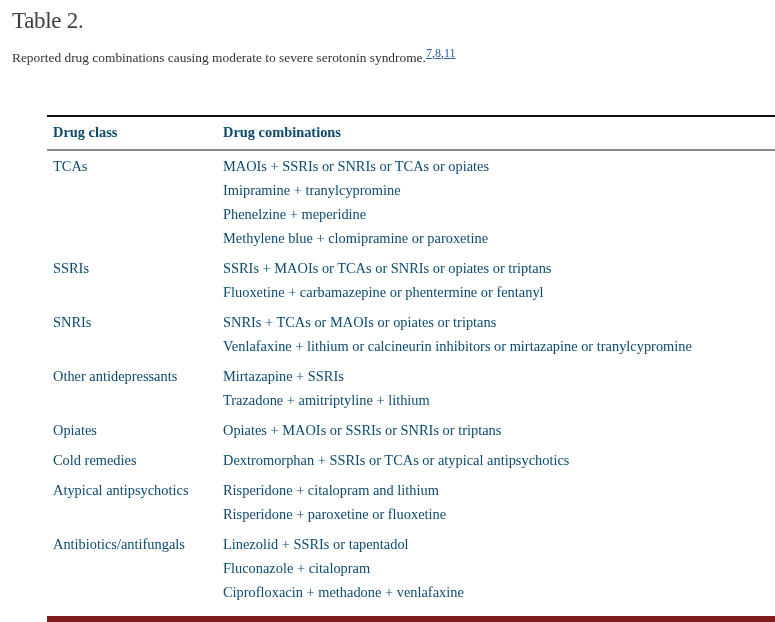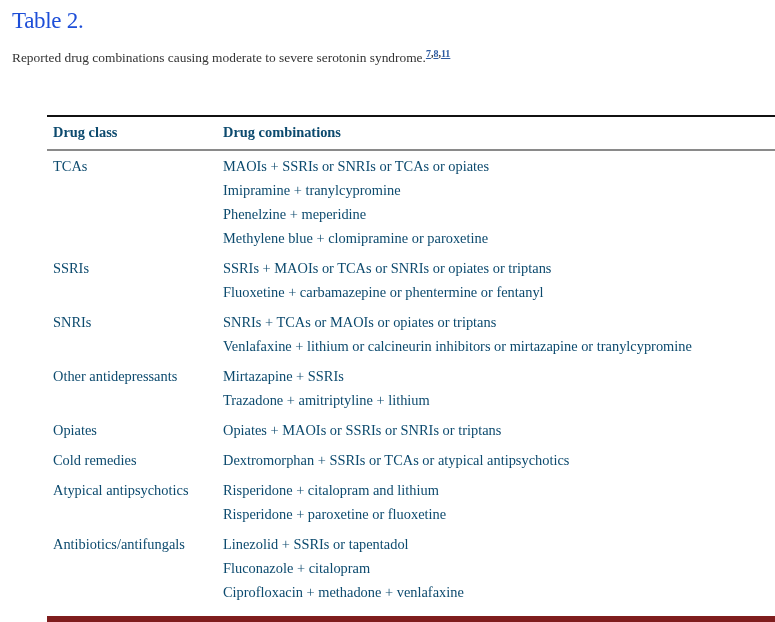--- a/index.html
+++ b/index.html
@@ -13,39 +13,38 @@
     body {
       font-family: "DejaVu Serif", "Liberation Serif", serif;
       color: #222222;
       position: relative;
     }
     .title {
       position: absolute;
       left: 12px;
       top: 8px;
       font-size: 21px;
-      color: #1d4ed8;
+      color: #404040;
       letter-spacing: -0.3px;
       font-family: "Liberation Serif", "DejaVu Serif", serif;
       font-size: 23px;
     }
     .caption {
       position: absolute;
       left: 12px;
       top: 50px;
       font-size: 12.5px;
       color: #333333;
       font-family: "Liberation Serif", "DejaVu Serif", serif;
       font-size: 13.4px;
     }
     .caption sup {
-      font-size: 10px;
+      font-size: 12px;
       vertical-align: 5px;
       line-height: 0;
-      font-weight: bold;
     }
     .caption sup a {
       color: #2c5aa0;
       text-decoration: underline;
     }
     .table-wrap {
       position: absolute;
       left: 12px;
       top: 115px;
       width: 740px;

